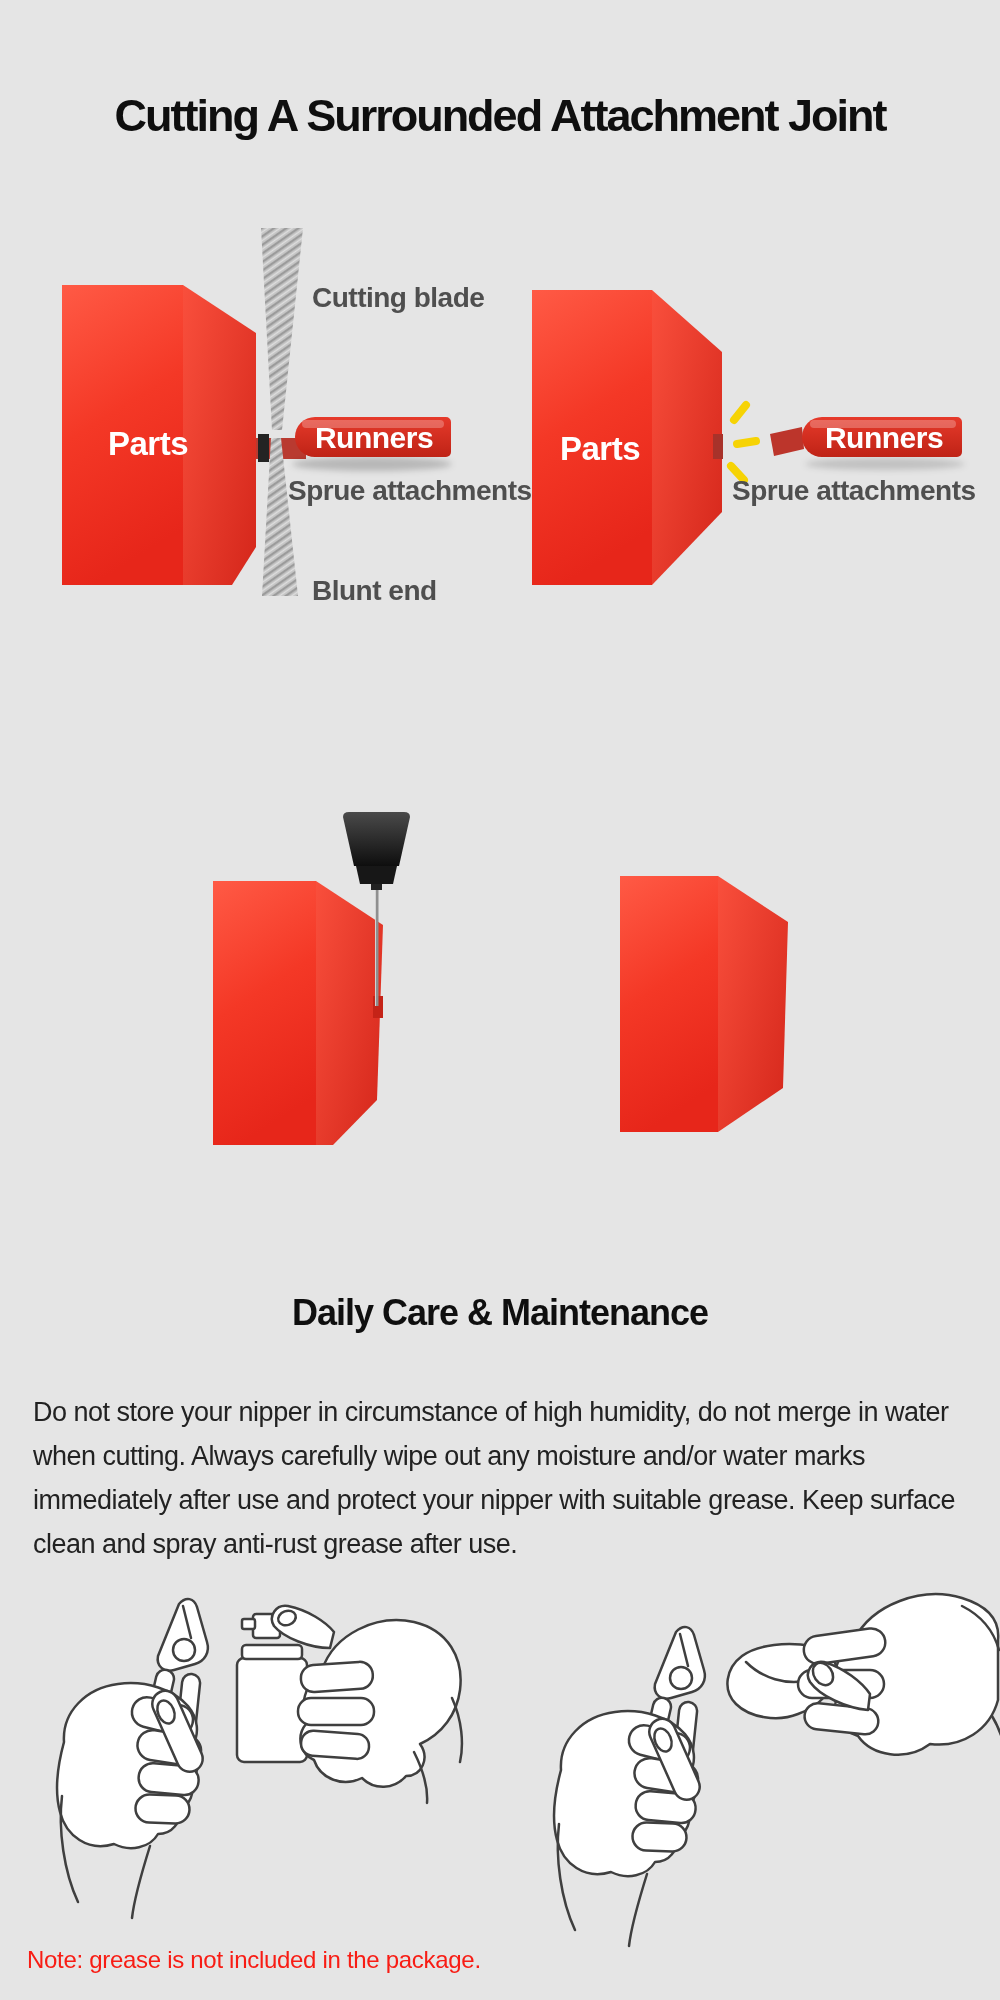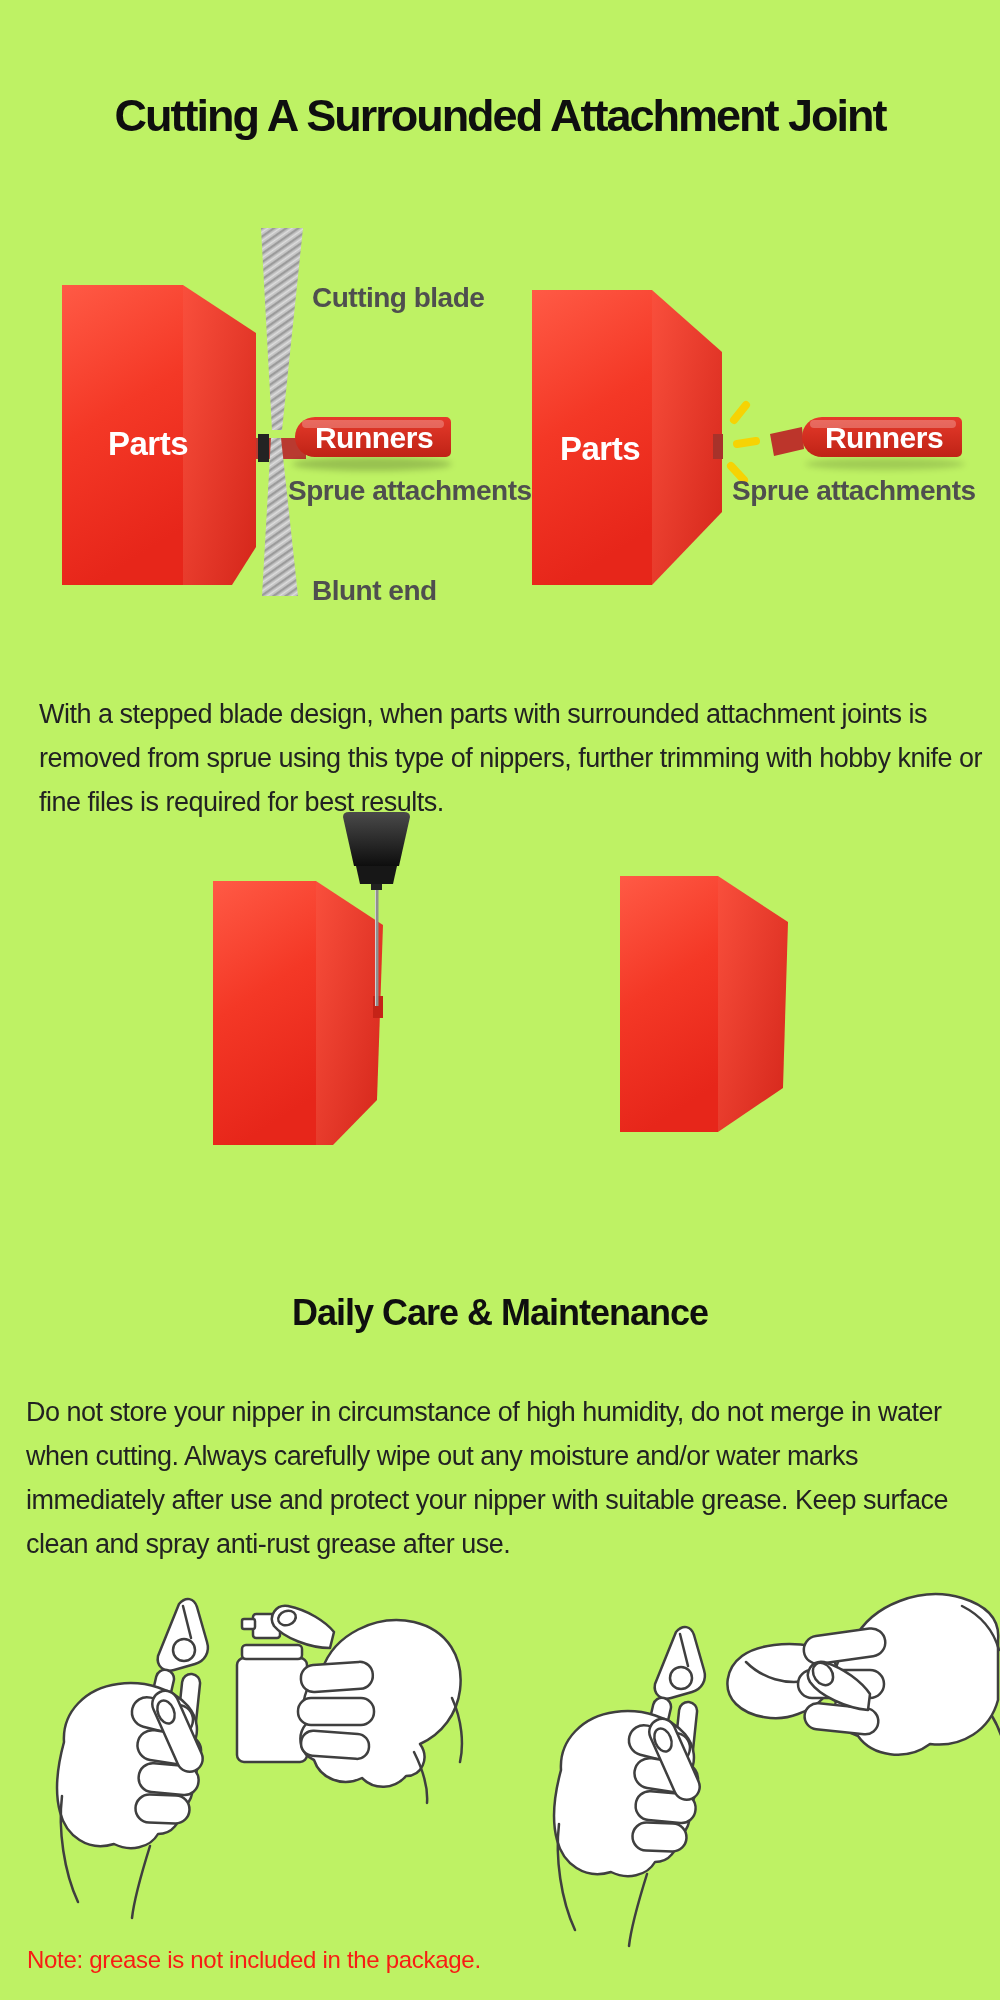--- a/index.html
+++ b/index.html
@@ -1,52 +1,51 @@
 <!DOCTYPE html>
 <html><head>
 <meta charset="utf-8">
 <style>
   html,body{margin:0;padding:0;background:#ffffff;}
   .canvas{
-    position:relative;width:1000px;height:2000px;background:#bef264;overflow:hidden;
+    position:relative;width:1000px;height:2000px;background:#e5e5e5;overflow:hidden;
     font-family:"Liberation Sans",sans-serif;color:#1c1c1c;
   }
   .art{position:absolute;left:0;top:0;}
   .h1{
     position:absolute;left:0;right:0;top:90px;text-align:center;
     font-size:45px;font-weight:700;letter-spacing:-2px;color:#0f0f0f;white-space:nowrap;
   }
   .h2{
     position:absolute;left:0;right:0;top:1292px;text-align:center;
     font-size:36px;font-weight:700;letter-spacing:-1px;color:#0f0f0f;white-space:nowrap;
   }
   .para{
     position:absolute;font-size:27px;line-height:44px;letter-spacing:-0.5px;color:#222222;
   }
   .p1{left:39px;top:692px;width:945px;}
-  .p2{left:26px;top:1390px;width:952px;}
+  .p2{left:33px;top:1390px;width:952px;}
   .note{
     position:absolute;left:27px;top:1914px;font-size:24px;letter-spacing:-0.3px;
     color:#f81c14;white-space:nowrap;margin-top:32px;
   }
   svg text{font-family:"Liberation Sans",sans-serif;}
   .diagram-label{font-size:28px;font-weight:700;fill:#4f4f4f;letter-spacing:-0.5px;}
   .block-label{font-size:33px;font-weight:700;fill:#ffffff;letter-spacing:-0.5px;}
   .pill-label{font-size:30px;font-weight:700;fill:#ffffff;letter-spacing:-0.5px;}
   .lineart{stroke:#3f3f3f;stroke-width:2.5;stroke-linecap:round;stroke-linejoin:round;fill:#ffffff;}
   .lineart-open{stroke:#3f3f3f;stroke-width:2.5;stroke-linecap:round;stroke-linejoin:round;fill:none;}
 </style>
 </head>
 <body>
 
 <div class="canvas">
 
   <div class="h1">Cutting A Surrounded Attachment Joint</div>
 
-  <div class="para p1">With a stepped blade design, when parts with surrounded attachment joints is removed from sprue using this type of nippers, further trimming with hobby knife or fine files is required for best results.</div>
 
   <div class="h2">Daily Care &amp; Maintenance</div>
 
   <div class="para p2">Do not store your nipper in circumstance of high humidity, do not merge in water when cutting. Always carefully wipe out any moisture and/or water marks immediately after use and protect your nipper with suitable grease. Keep surface clean and spray anti-rust grease after use.</div>
 
   <div class="note">Note: grease is not included in the package.</div>
 
   <svg class="art" width="1000" height="2000" viewBox="0 0 1000 2000">
     <defs>
       <linearGradient id="gFront" x1="0" y1="0" x2="0.25" y2="1">

